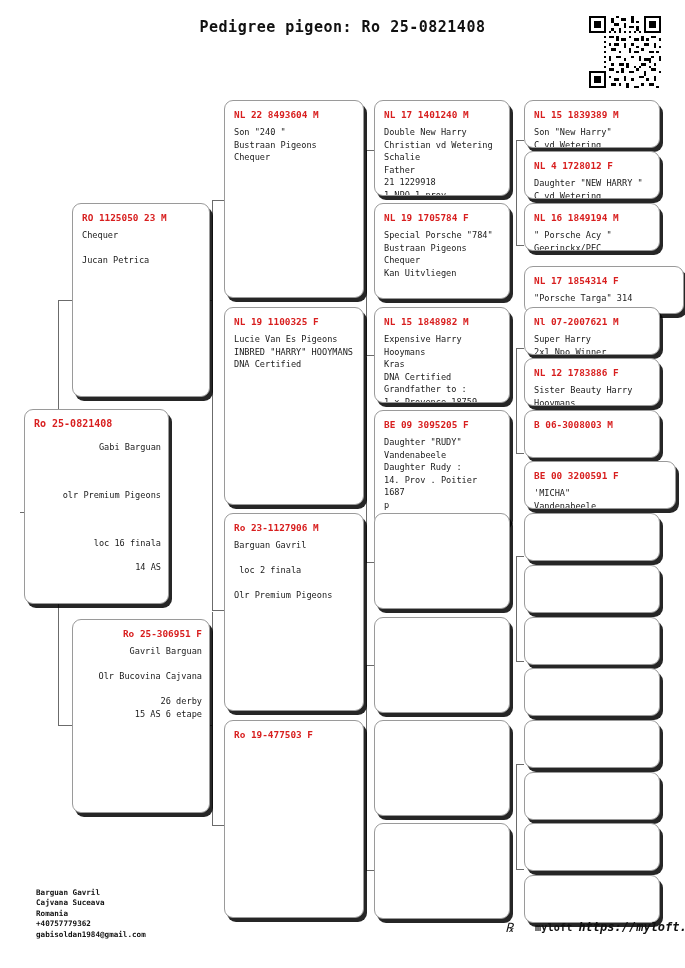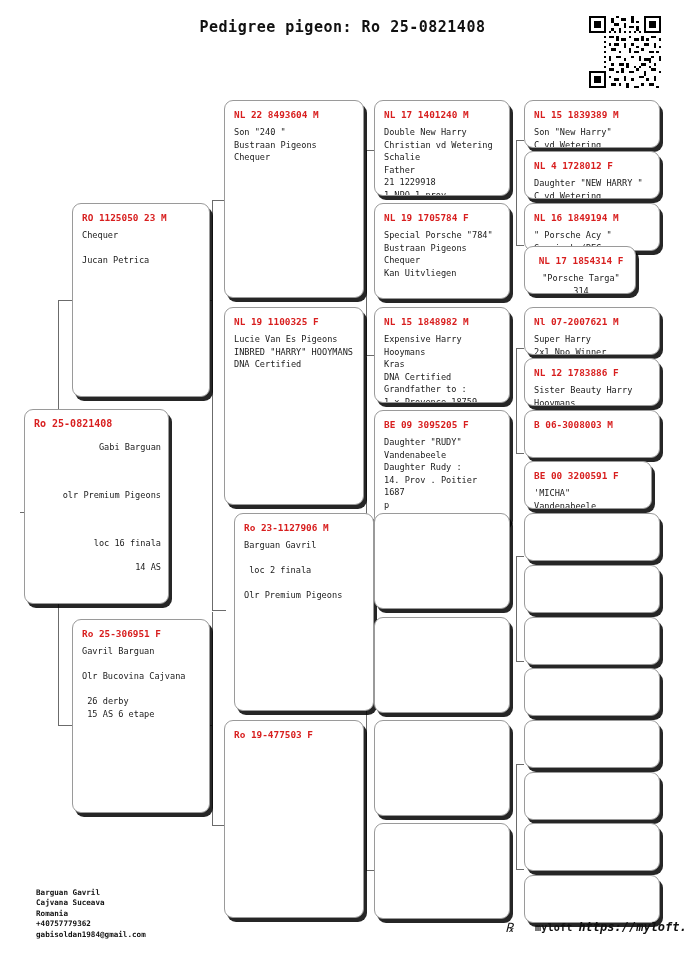--- a/index.html
+++ b/index.html
@@ -287,21 +287,21 @@
        14 AS</div>
 </div>
 
 <div class="card" style="left:72px; top:203px; width:138px; height:194px;">
   <div class="ring">RO 1125050 23 M</div>
   <div class="lines">Chequer
 
 Jucan Petrica</div>
 </div>
 
-<div class="card" style="left:72px; top:619px; width:138px; height:194px;">
+<div class="card" style="left:72px; top:619px; width:138px; height:194px;text-align:right;">
   <div class="ring">Ro 25-306951 F</div>
   <div class="lines">Gavril Barguan
 
 Olr Bucovina Cajvana
 
  26 derby
  15 AS 6 etape</div>
 </div>
 
 <div class="card" style="left:224px; top:100px; width:140px; height:198px;">
@@ -311,21 +311,21 @@
 Chequer</div>
 </div>
 
 <div class="card" style="left:224px; top:307px; width:140px; height:198px;">
   <div class="ring">NL 19 1100325 F</div>
   <div class="lines">Lucie Van Es Pigeons
 INBRED "HARRY" HOOYMANS
 DNA Certified</div>
 </div>
 
-<div class="card" style="left:224px; top:513px; width:140px; height:198px;margin-left:10px;">
+<div class="card" style="left:224px; top:513px; width:140px; height:198px;">
   <div class="ring">Ro 23-1127906 M</div>
   <div class="lines">Barguan Gavril
 
  loc 2 finala
 
 Olr Premium Pigeons</div>
 </div>
 
 <div class="card" style="left:224px; top:720px; width:140px; height:198px;">
   <div class="ring">Ro 19-477503 F</div>
@@ -379,39 +379,39 @@
 <div class="card" style="left:524px; top:151px; width:136px; height:48px;">
   <div class="ring">NL 4 1728012 F</div>
   <div class="lines">Daughter "NEW HARRY "
 C vd Wetering</div>
 </div>
 <div class="card" style="left:524px; top:203px; width:136px; height:48px;">
   <div class="ring">NL 16 1849194 M</div>
   <div class="lines">" Porsche Acy "
 Geerinckx/PEC</div>
 </div>
-<div class="card" style="left:524px; top:246px; width:112px; height:48px;text-align:center;">
+<div class="card" style="left:524px; top:266px; width:160px; height:48px;">
   <div class="ring">NL 17 1854314 F</div>
   <div class="lines">"Porsche Targa" 314
 "Bustraan Pigeons"</div>
 </div>
 <div class="card" style="left:524px; top:307px; width:136px; height:48px;">
   <div class="ring">Nl 07-2007621 M</div>
   <div class="lines">Super Harry
 2x1 Npo Winner</div>
 </div>
 <div class="card" style="left:524px; top:358px; width:136px; height:48px;">
   <div class="ring">NL 12 1783886 F</div>
   <div class="lines">Sister Beauty Harry
 Hooymans</div>
 </div>
 <div class="card" style="left:524px; top:410px; width:136px; height:48px;">
   <div class="ring">B 06-3008003 M</div>
 </div>
-<div class="card" style="left:524px; top:461px; width:128px; height:48px;">
+<div class="card" style="left:524px; top:461px; width:152px; height:48px;">
   <div class="ring">BE 00 3200591 F</div>
   <div class="lines">'MICHA"
 Vandenabeele</div>
 </div>
 <div class="card empty" style="left:524px; top:513px; width:136px; height:48px;"></div>
 <div class="card empty" style="left:524px; top:565px; width:136px; height:48px;"></div>
 <div class="card empty" style="left:524px; top:617px; width:136px; height:48px;"></div>
 <div class="card empty" style="left:524px; top:668px; width:136px; height:48px;"></div>
 <div class="card empty" style="left:524px; top:720px; width:136px; height:48px;"></div>
 <div class="card empty" style="left:524px; top:772px; width:136px; height:48px;"></div>

